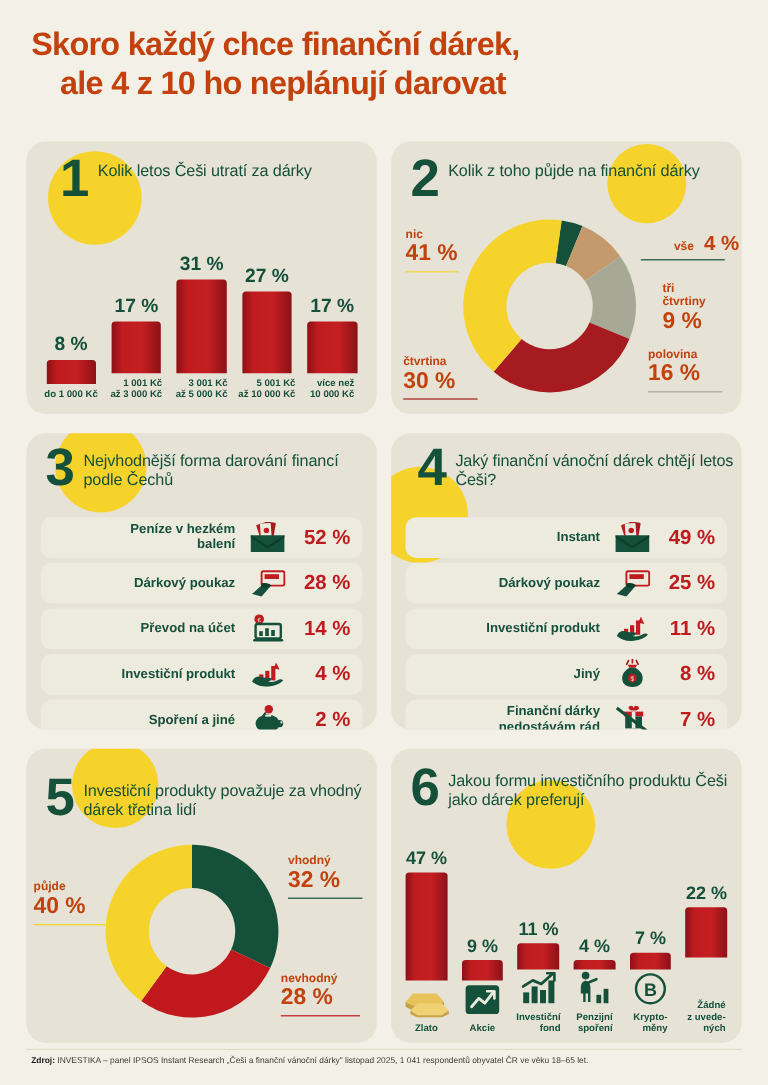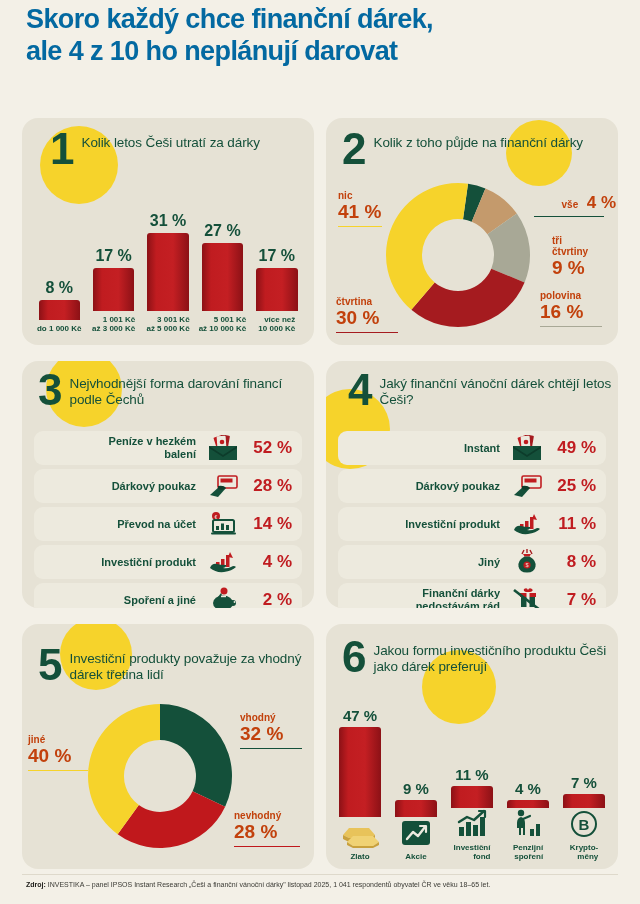--- a/index.html
+++ b/index.html
@@ -6,25 +6,25 @@
   html, body {
     width: 640px; height: 904px;
     background: #f3f0e7;
     font-family: "Liberation Sans", sans-serif;
     overflow: hidden;
   }
   .page { position: relative; width: 640px; height: 904px; background: #f3f0e7; }
 
   
   .title {
-    position: absolute; left: 26px; top: 4px; width: 590px;
-    color: #0369a1; font-weight: bold; font-size: 27px; line-height: 1.18;
+    position: absolute; left: 26px; top: 22px; width: 590px;
+    color: #c2410c; font-weight: bold; font-size: 27px; line-height: 1.18;
     letter-spacing: -0.6px;
   }
-  .title .l2 { display: block; }
+  .title .l2 { display: block; margin-left: 24px; }
 
   
   .card {
     position: absolute;
     background: #e6e2d5;
     border-radius: 16px;
     overflow: hidden;
   }
   #card1 { left: 22px;  top: 118px; width: 292px; height: 227px; }
   #card2 { left: 326px; top: 118px; width: 292px; height: 227px; }
@@ -357,21 +357,21 @@
       <div class="pnum">5</div>
       <div class="ptitle">Investiční produkty považuje
 za vhodný dárek třetina lidí</div>
     </div>
     <svg class="donut" id="donut5" style="left:64px; top:78px;" width="148" height="148" viewBox="0 0 148 148">
         <path d="M74 2 A72 72 0 0 1 139.1475477775534 104.65610899268523 L106.5737738887767 89.32805449634262 A36 36 0 0 0 74 38 Z" fill="#14503a"></path>
         <path d="M139.1475477775534 104.65610899268523 A72 72 0 0 1 31.67946183494194 132.2492235949962 L52.83973091747097 103.1246117974981 A36 36 0 0 0 106.5737738887767 89.32805449634262 Z" fill="#c0181c"></path>
         <path d="M31.67946183494194 132.2492235949962 A72 72 0 0 1 73.99999999999999 2 L74 38 A36 36 0 0 0 52.83973091747097 103.1246117974981 Z" fill="#f6d32b"></path>
       </svg>
     <div class="dlabel" style="left:6px; top:110px; width:72px; text-align:left;">
-      <span class="dn">jiné</span>
+      <span class="dn">půjde</span>
       <span class="dv">40 %</span>
       <span class="rule" style="background:#f6d32b; width:60px;"></span>
     </div>
     <div class="dlabel" style="left:218px; top:88px; width:72px; text-align:left;">
       <span class="dn">vhodný</span>
       <span class="dv">32 %</span>
       <span class="rule" style="background:#14503a; width:62px;"></span>
     </div>
     <div class="dlabel" style="left:212px; top:186px; width:78px; text-align:left;">
       <span class="dn">nevhodný</span>
@@ -452,20 +452,30 @@
             <div class="bicon">
               <svg width="32" height="30" viewBox="0 0 32 30">
       <circle cx="16" cy="15" r="12" fill="none" stroke="#14503a" stroke-width="2"></circle>
       <text x="16" y="21" font-size="15" font-weight="bold" fill="#14503a" text-anchor="middle" font-family="Liberation Sans">B</text>
       <path d="M16 2 L16 28" stroke="#14503a" stroke-width="1.4" opacity="0"></path>
     </svg>
             </div>
             <div class="barlab">Krypto-
 měny</div>
           </div>
+          <div class="barcol">
+            <div class="barval">22 %</div>
+            <div class="bar" style="height: 42.1277px;"></div>
+            <div class="bicon">
+              <svg width="1" height="1" viewBox="0 0 1 1"></svg>
+            </div>
+            <div class="barlab">Žádné
+z uvede-
+ných</div>
+          </div>
         </div>
     </div>
   </div>
 
   <div class="footrule"></div>
   <div class="footer">
     <b>Zdroj:</b><span> INVESTIKA – panel IPSOS Instant Research „Češi a finanční vánoční dárky" listopad 2025, 1 041 respondentů obyvatel ČR ve věku 18–65 let.</span>
   </div>
 
 </div>

